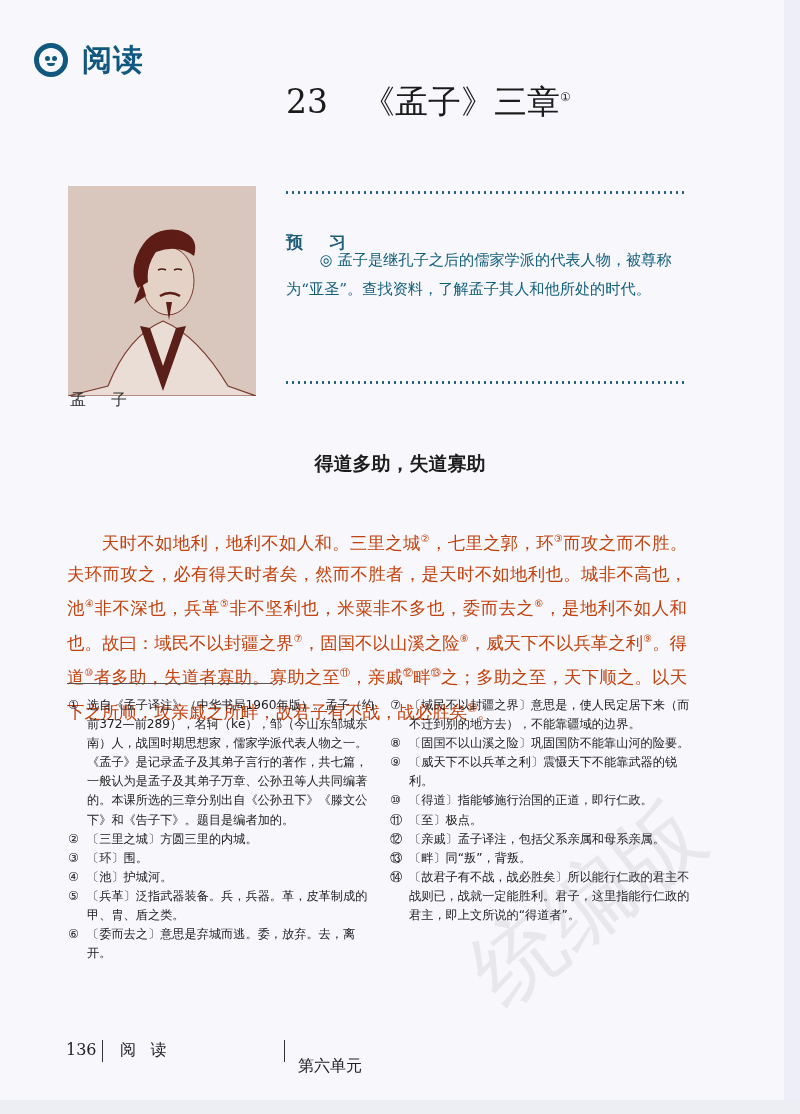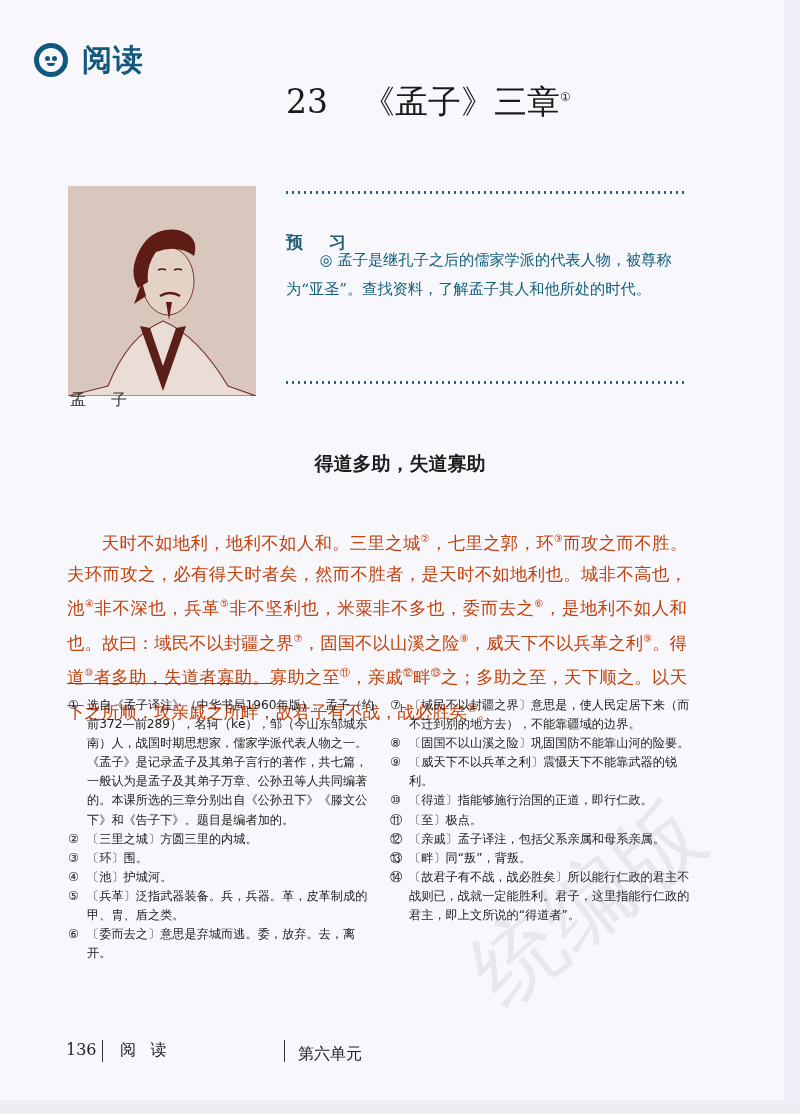--- a/index.html
+++ b/index.html
@@ -106,21 +106,21 @@
 
   .footer {
     position: absolute; top: 1040px; left: 66px; width: 700px; height: 24px;
     font-size: 16px; color: #222;
   }
   .footer .page-num { position: absolute; left: 0; top: 0; font-family: "DejaVu Serif", serif; }
   .footer .sep { position: absolute; top: 0; width: 1px; height: 22px; background: #333; }
   .footer .sep.a { left: 36px; }
   .footer .sep.b { left: 218px; }
   .footer .book { position: absolute; left: 54px; top: 0; letter-spacing: 5px; font-family: Liberation Sans, sans-serif; }
-  .footer .unit { position: absolute; left: 232px; top: 4px; font-family: Liberation Sans, sans-serif; }
+  .footer .unit { position: absolute; left: 232px; top: 16px; font-family: Liberation Sans, sans-serif; }
 
   .watermark {
     position: absolute; left: 500px; top: 830px; width: 260px; height: 260px;
     font-family: "DejaVu Sans", sans-serif; font-size: 88px; color: rgba(120,120,130,0.13);
     transform: rotate(-38deg); white-space: nowrap; pointer-events: none;
   }
 </style>
 </head>
 <body>
 

